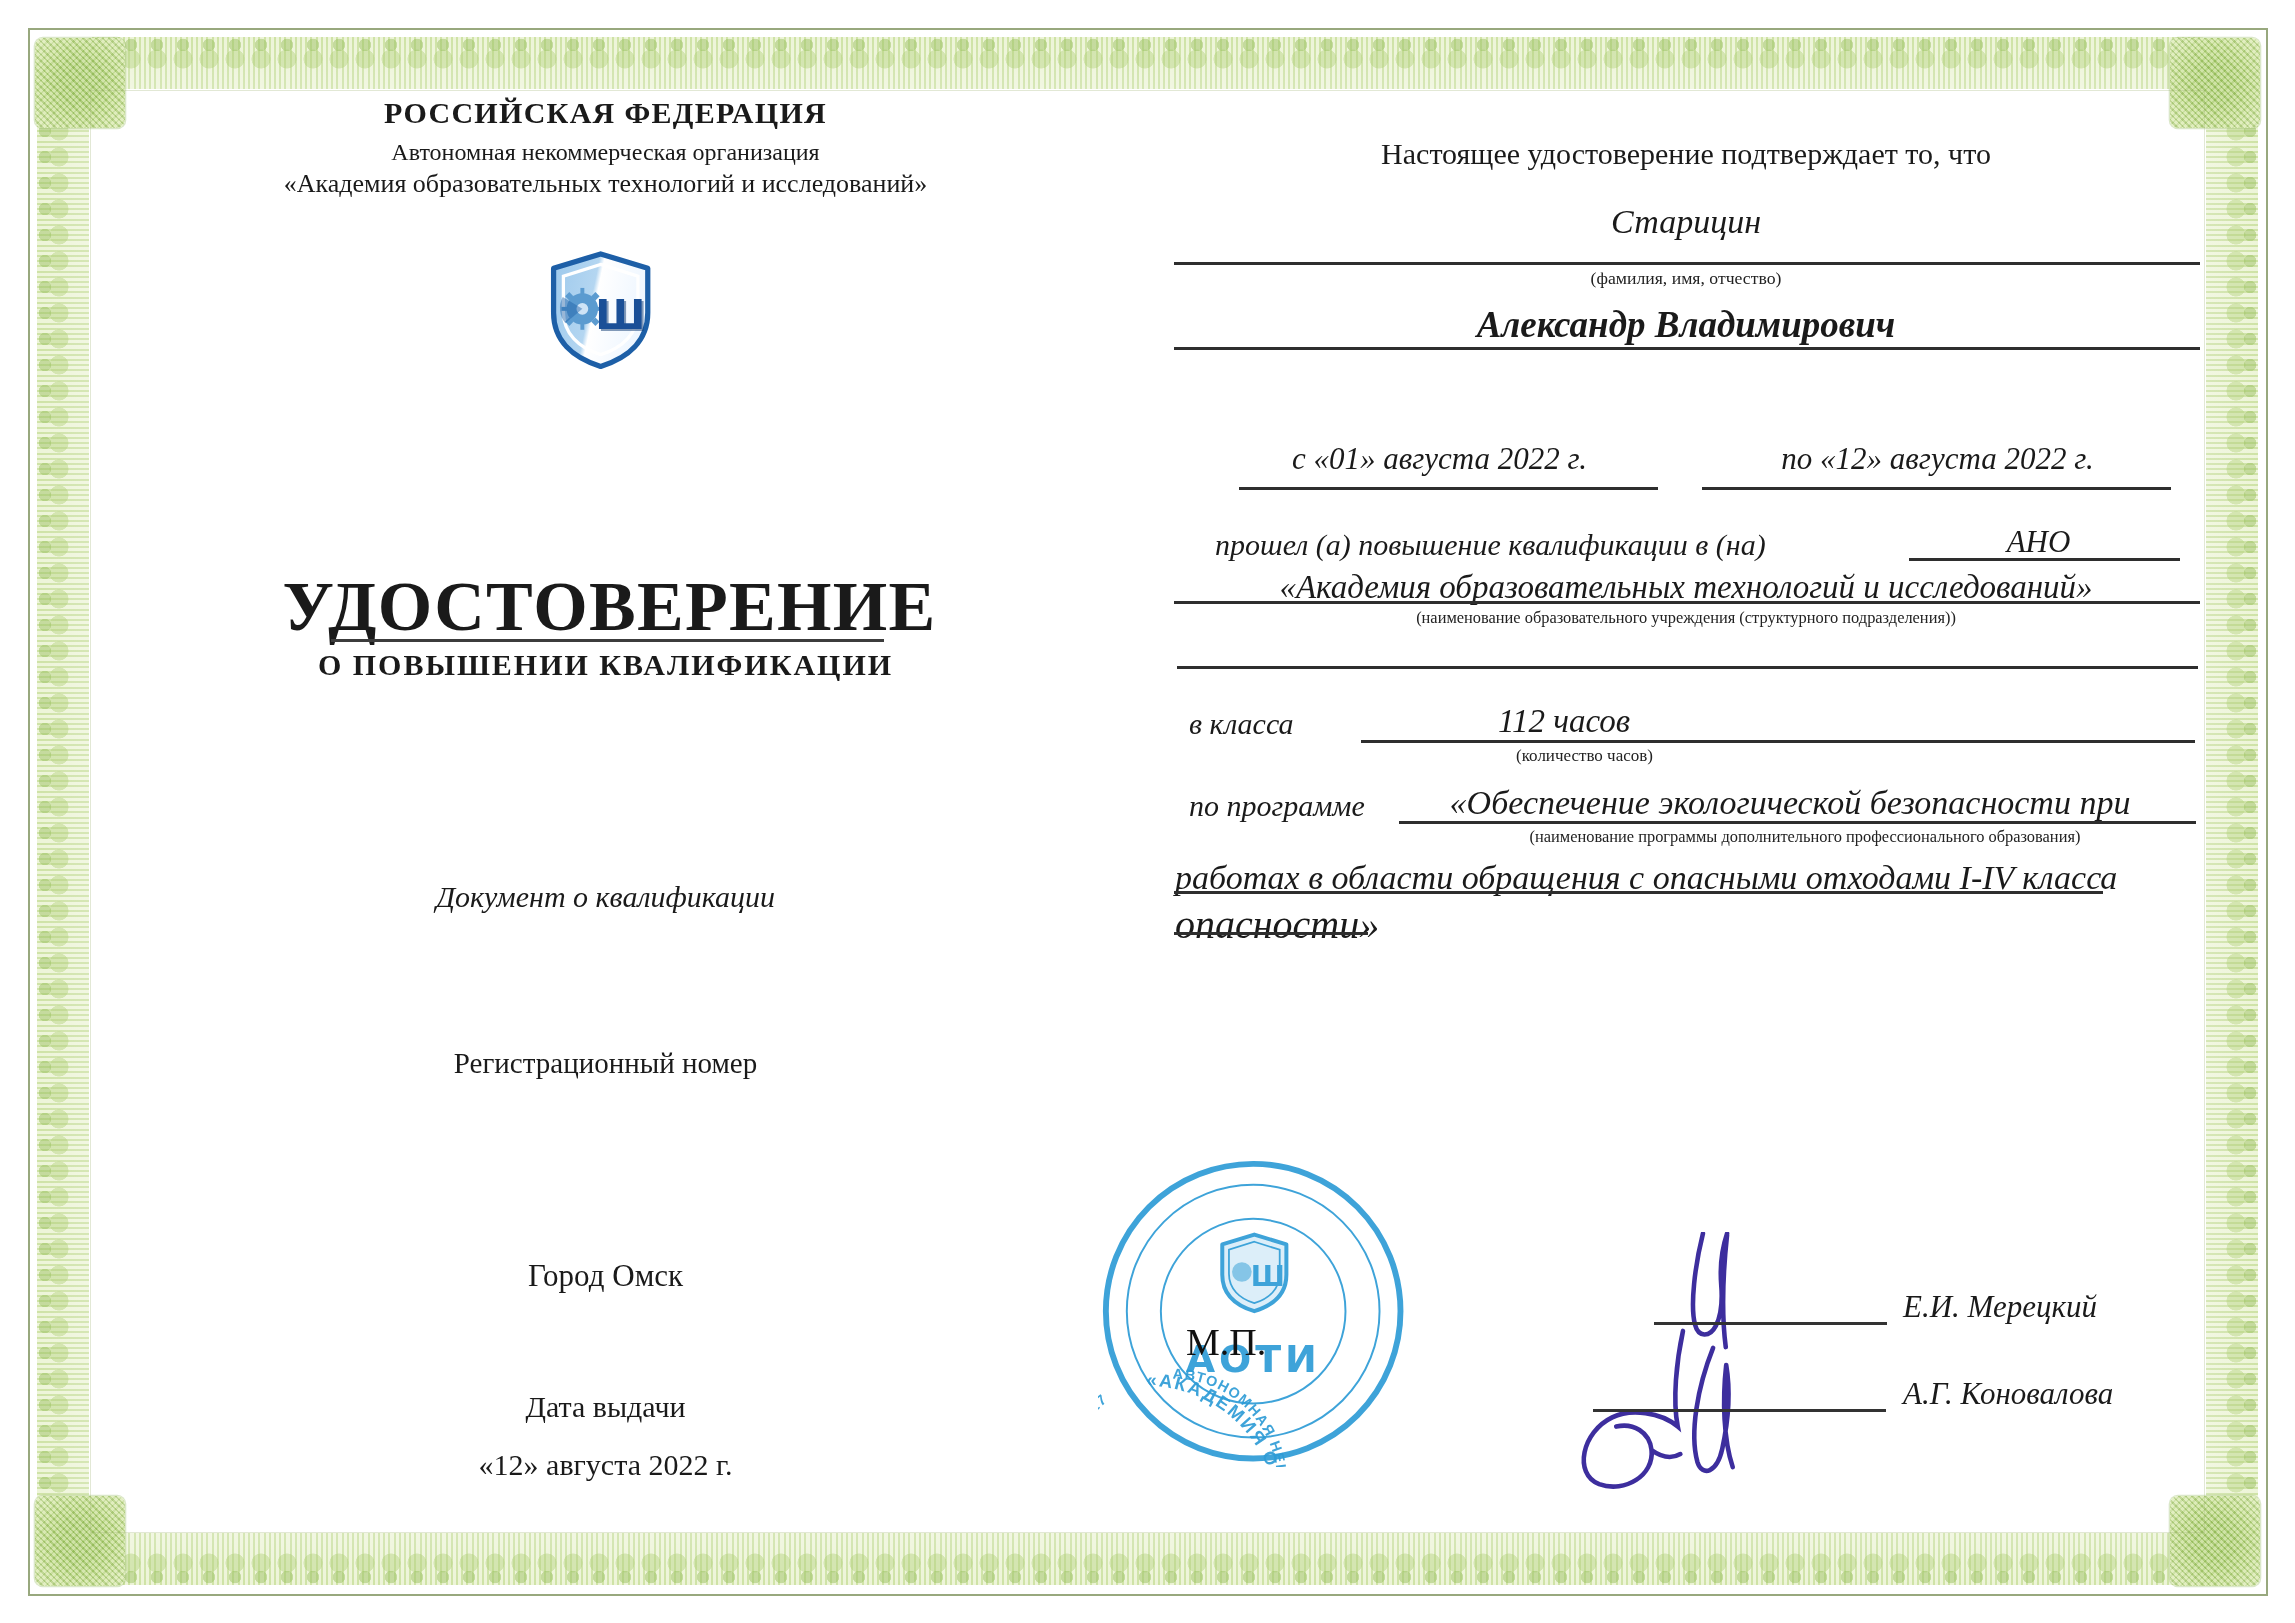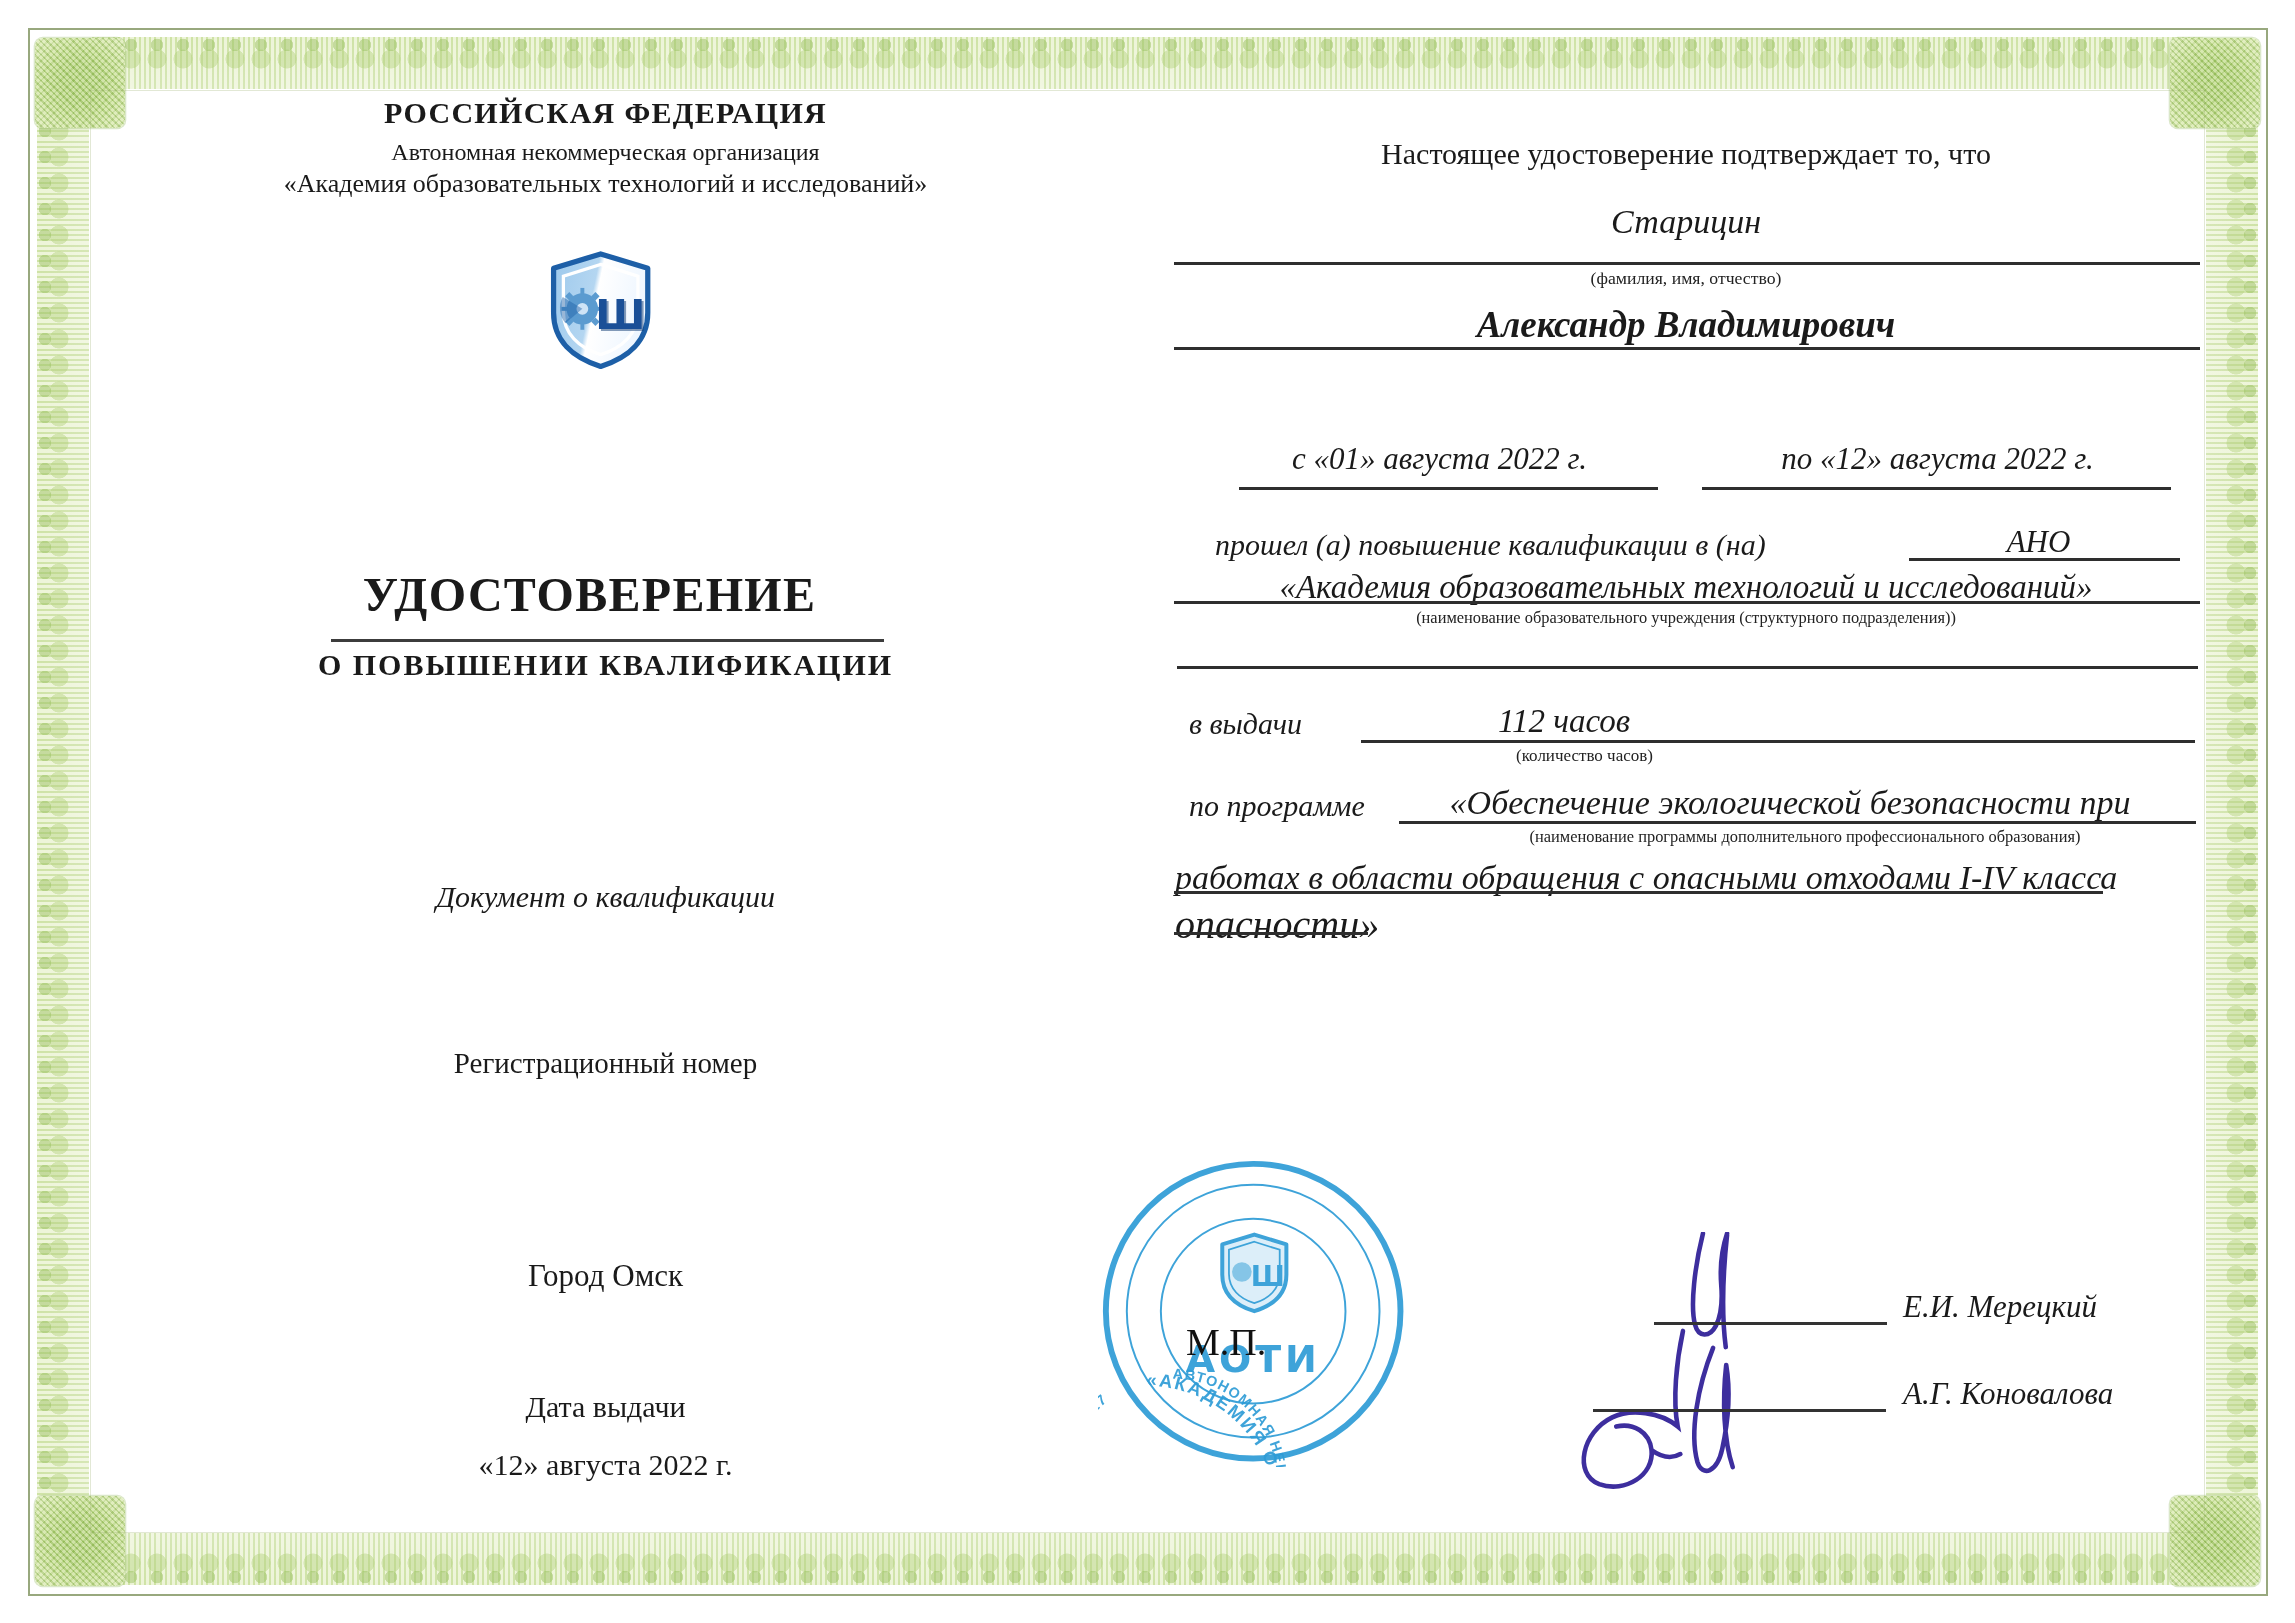--- a/index.html
+++ b/index.html
@@ -85,21 +85,21 @@
         <rect x="30" y="105" width="9" height="9" transform="rotate(45 34 109)"></rect>
         <rect x="70" y="105" width="9" height="9" transform="rotate(45 74 109)"></rect>
       </g>
       <circle cx="54" cy="90" r="9" fill="#cfe4f6"></circle>
       <path d="M54,90 L24,72 A36,36 0 0,0 28,112 Z" fill="#1d5fa7" opacity="0.45"></path>
     </g>
     <text x="112" y="121" text-anchor="middle" font-family="DejaVu Sans, sans-serif" font-weight="bold" font-size="62" fill="#0e3a74" opacity="0.5" dx="3" dy="3">Ш</text>
     <text x="112" y="121" text-anchor="middle" font-family="DejaVu Sans, sans-serif" font-weight="bold" font-size="62" fill="#1a4f97">Ш</text>
   </svg>
 
-  <div class="t ctr b" style="left:82px;width:1015px;top:567px;font-size:48px;letter-spacing:1.3px;">УДОСТОВЕРЕНИЕ</div>
+  <div class="t ctr b" style="left:102px;width:1015px;top:567px;font-size:70px;letter-spacing:1.3px;">УДОСТОВЕРЕНИЕ</div>
   <div class="ln" style="left:331px;top:639px;width:553px;height:3.3px;background:#3c3c3c;"></div>
   <div class="t ctr b" style="left:98px;width:1015px;top:648px;font-size:30px;letter-spacing:2px;">О ПОВЫШЕНИИ КВАЛИФИКАЦИИ</div>
 
   <div class="t ctr it" style="left:98px;width:1015px;top:880px;font-size:30px;">Документ о квалификации</div>
 
   <div class="t ctr" style="left:98px;width:1015px;top:1047px;font-size:29px;">Регистрационный номер</div>
 
   <div class="t ctr" style="left:98px;width:1015px;top:1258px;font-size:31px;">Город Омск</div>
   <div class="t ctr" style="left:98px;width:1015px;top:1390px;font-size:30px;">Дата выдачи</div>
   <div class="t ctr" style="left:98px;width:1015px;top:1448px;font-size:30px;">«12» августа 2022 г.</div>
@@ -121,21 +121,21 @@
   <div class="t it" style="left:1215px;top:528px;font-size:30px;">прошел (а) повышение квалификации в (на)</div>
   <div class="t ctr it" style="left:1898px;width:281px;top:524px;font-size:31px;">АНО</div>
   <div class="ln" style="left:1909px;top:558px;width:271px;"></div>
 
   <div class="t ctr it" style="left:1172px;width:1028px;top:569px;font-size:33px;">«Академия образовательных технологий и исследований»</div>
   <div class="ln" style="left:1174px;top:601px;width:1026px;"></div>
   <div class="t ctr cap" style="left:1172px;width:1028px;top:608px;font-size:16.4px;">(наименование образовательного учреждения (структурного подразделения))</div>
 
   <div class="ln" style="left:1177px;top:666px;width:1021px;"></div>
 
-  <div class="t it" style="left:1189px;top:707px;font-size:30px;">в выдачи</div>
+  <div class="t it" style="left:1189px;top:707px;font-size:30px;">в класса</div>
   <div class="t ctr it" style="left:1348px;width:432px;top:703px;font-size:33px;">112 часов</div>
   <div class="ln" style="left:1361px;top:740px;width:834px;"></div>
   <div class="t ctr cap" style="left:1388px;width:393px;top:746px;font-size:17px;">(количество часов)</div>
 
   <div class="t it" style="left:1189px;top:789px;font-size:30px;">по программе</div>
   <div class="t ctr it" style="left:1381px;width:818px;top:784px;font-size:34px;">«Обеспечение экологической безопасности при</div>
   <div class="ln" style="left:1399px;top:821px;width:797px;"></div>
   <div class="t ctr cap" style="left:1411px;width:788px;top:827px;font-size:16.4px;">(наименование программы дополнительного профессионального образования)</div>
 
   <div class="t it" style="left:1175px;top:859px;font-size:34px;">работах в области обращения с опасными отходами I-IV класса</div>

